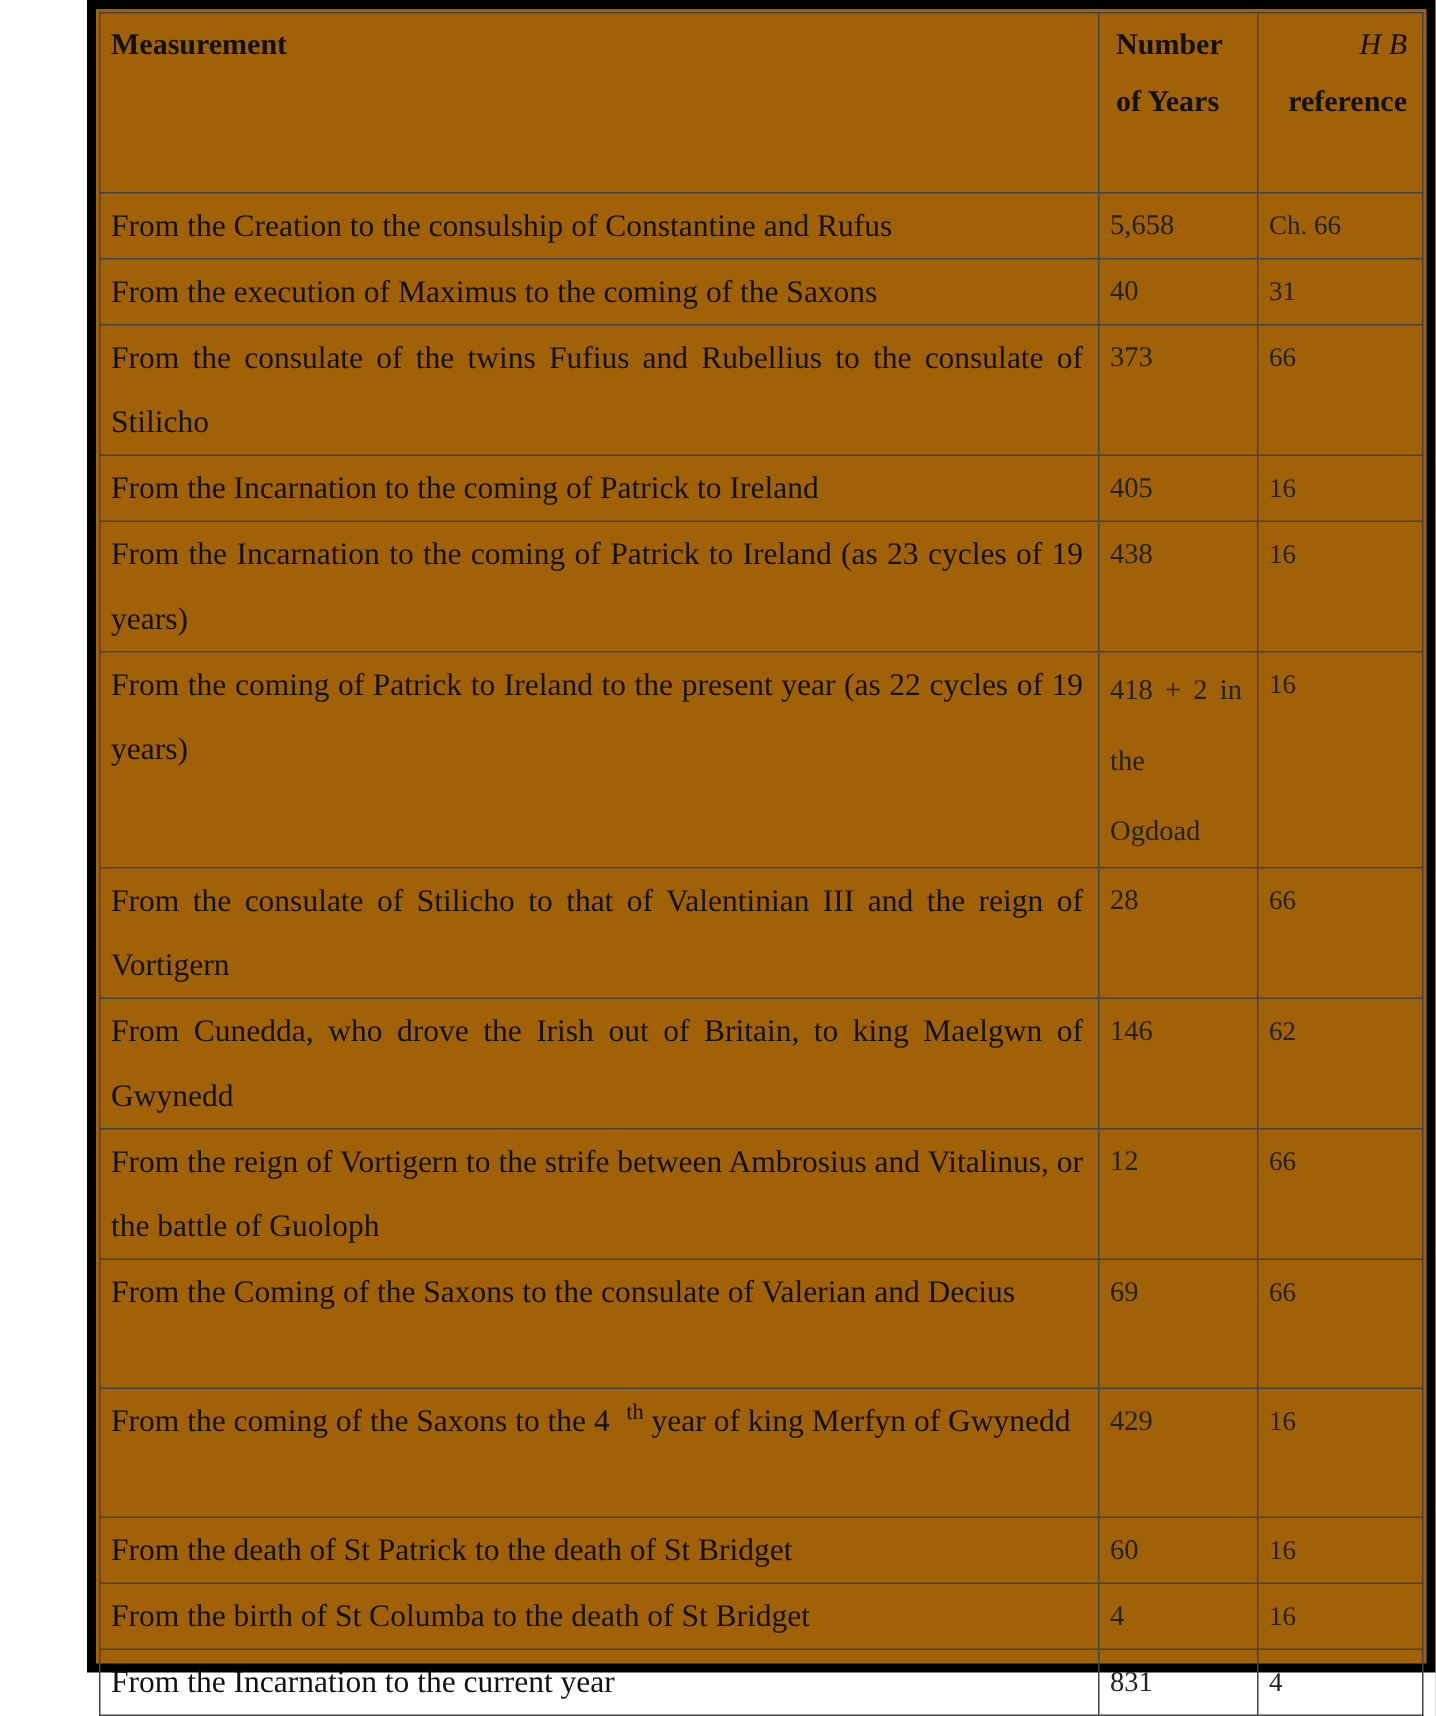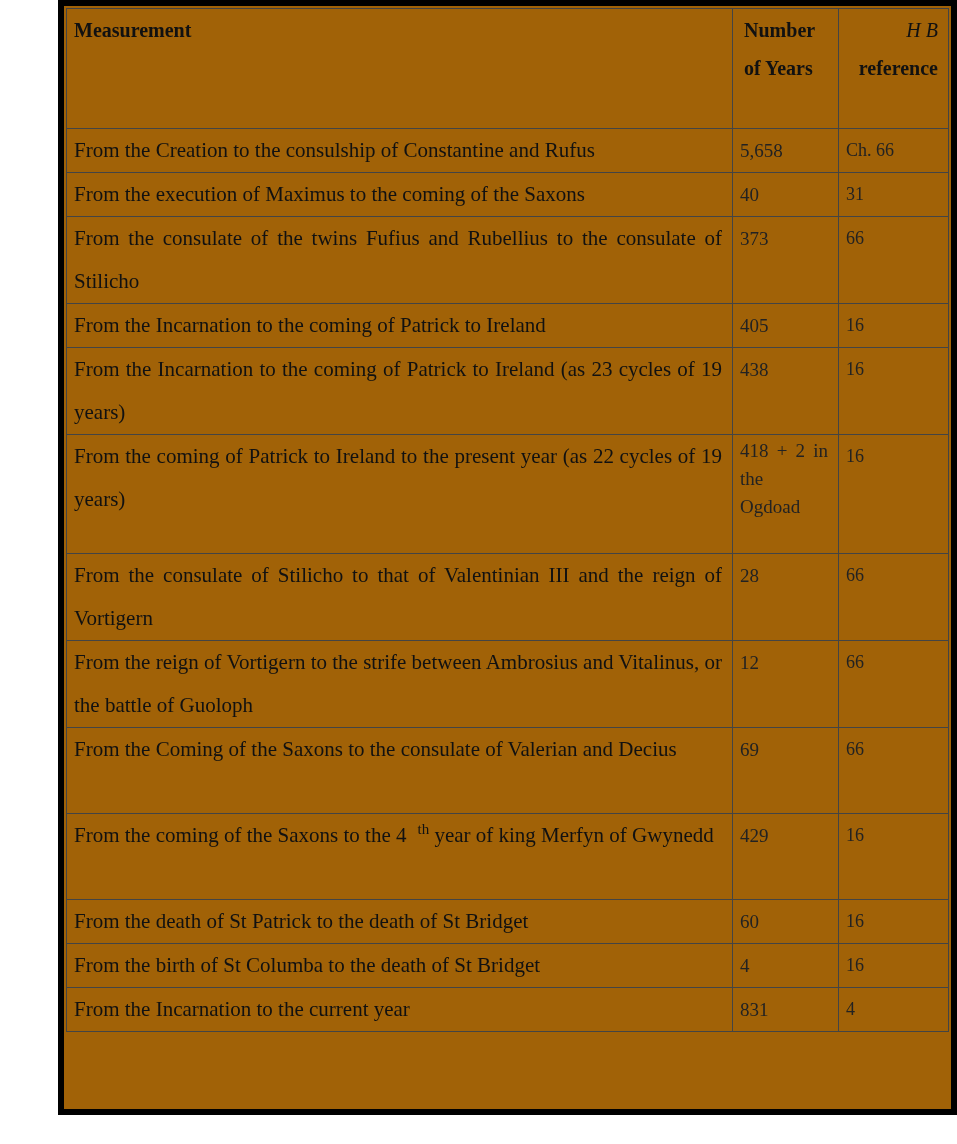--- a/index.html
+++ b/index.html
@@ -32,21 +32,21 @@
   th.hb .it { font-style:italic; font-weight:normal; }
   col.c1 { width:667px; }
   col.c2 { width:106px; }
   col.c3 { width:110px; }
   td.num { font-size:19px; color:#222; }
   td.ref { font-size:18px; color:#222; }
   .row-h1 td { height:42px; }
   .row-h2 td { height:85px;font-family:Liberation Serif, serif; }
   .row-h3 td { height:116px; line-height:33px;margin-left:48px; }
   .row-h3 td.desc { line-height:43px; }
-  td.wide-num { text-align:justify; text-align-last:auto; line-height:28px; padding-top:2px; }
+  td.wide-num { text-align:justify; text-align-last:auto; line-height:47px; padding-top:2px; }
   sup { font-size:15px; line-height:0; vertical-align:super;padding-left:11px; }
 </style>
 </head>
 <body>
 
 <div class="outer">
   <div class="inner-gap">
     <table>
       <colgroup>
           <col class="c1">
@@ -93,20 +93,25 @@
           <td class="desc">From the coming of Patrick to Ireland to the present year (as 22 cycles of 19 years)</td>
           <td class="num wide-num">418 + 2 in the Ogdoad</td>
           <td class="ref" style="line-height:43px;">16</td>
         </tr>
         <tr class="row-h2">
           <td class="desc">From the consulate of Stilicho to that of Valentinian III and the reign of Vortigern</td>
           <td class="num">28</td>
           <td class="ref">66</td>
         </tr>
         <tr class="row-h2">
+          <td class="desc">From Cunedda, who drove the Irish out of Britain, to king Maelgwn of Gwynedd</td>
+          <td class="num">146</td>
+          <td class="ref">62</td>
+        </tr>
+        <tr class="row-h2">
           <td class="desc">From the reign of Vortigern to the strife between Ambrosius and Vitalinus, or the battle of Guoloph</td>
           <td class="num">12</td>
           <td class="ref">66</td>
         </tr>
         <tr class="row-h2">
           <td class="desc">From the Coming of the Saxons to the consulate of Valerian and Decius</td>
           <td class="num">69</td>
           <td class="ref">66</td>
         </tr>
         <tr class="row-h2">

